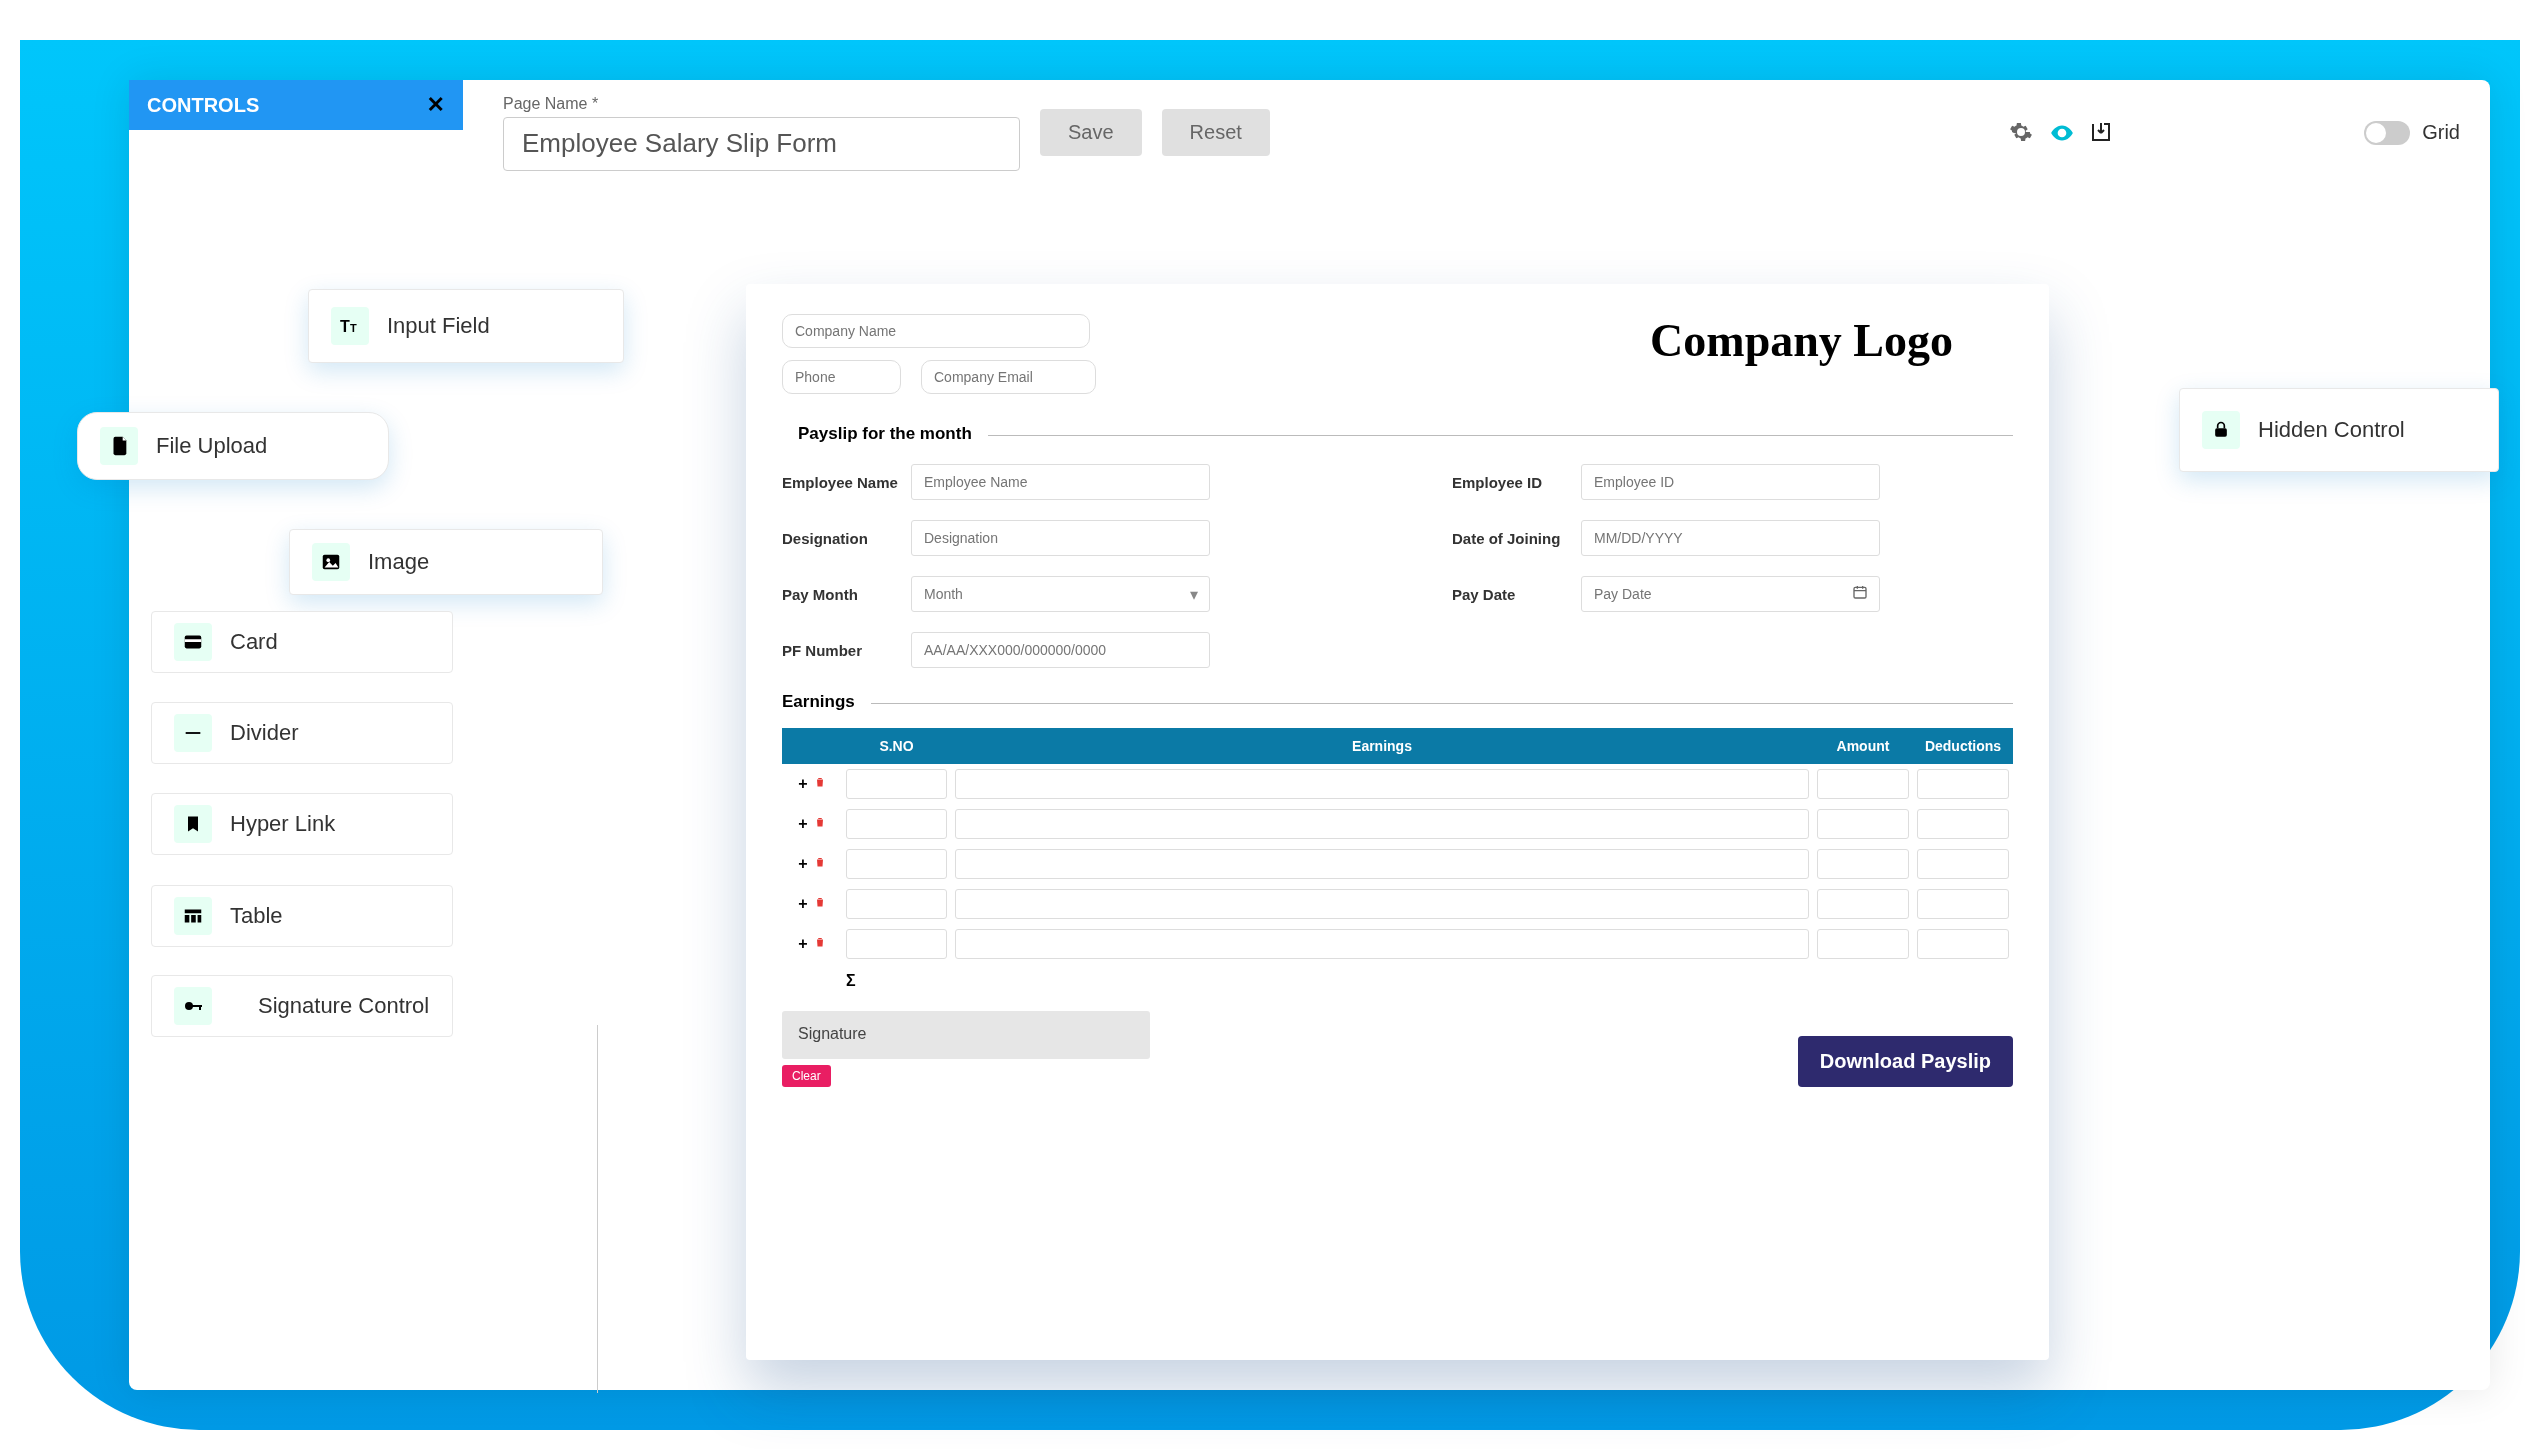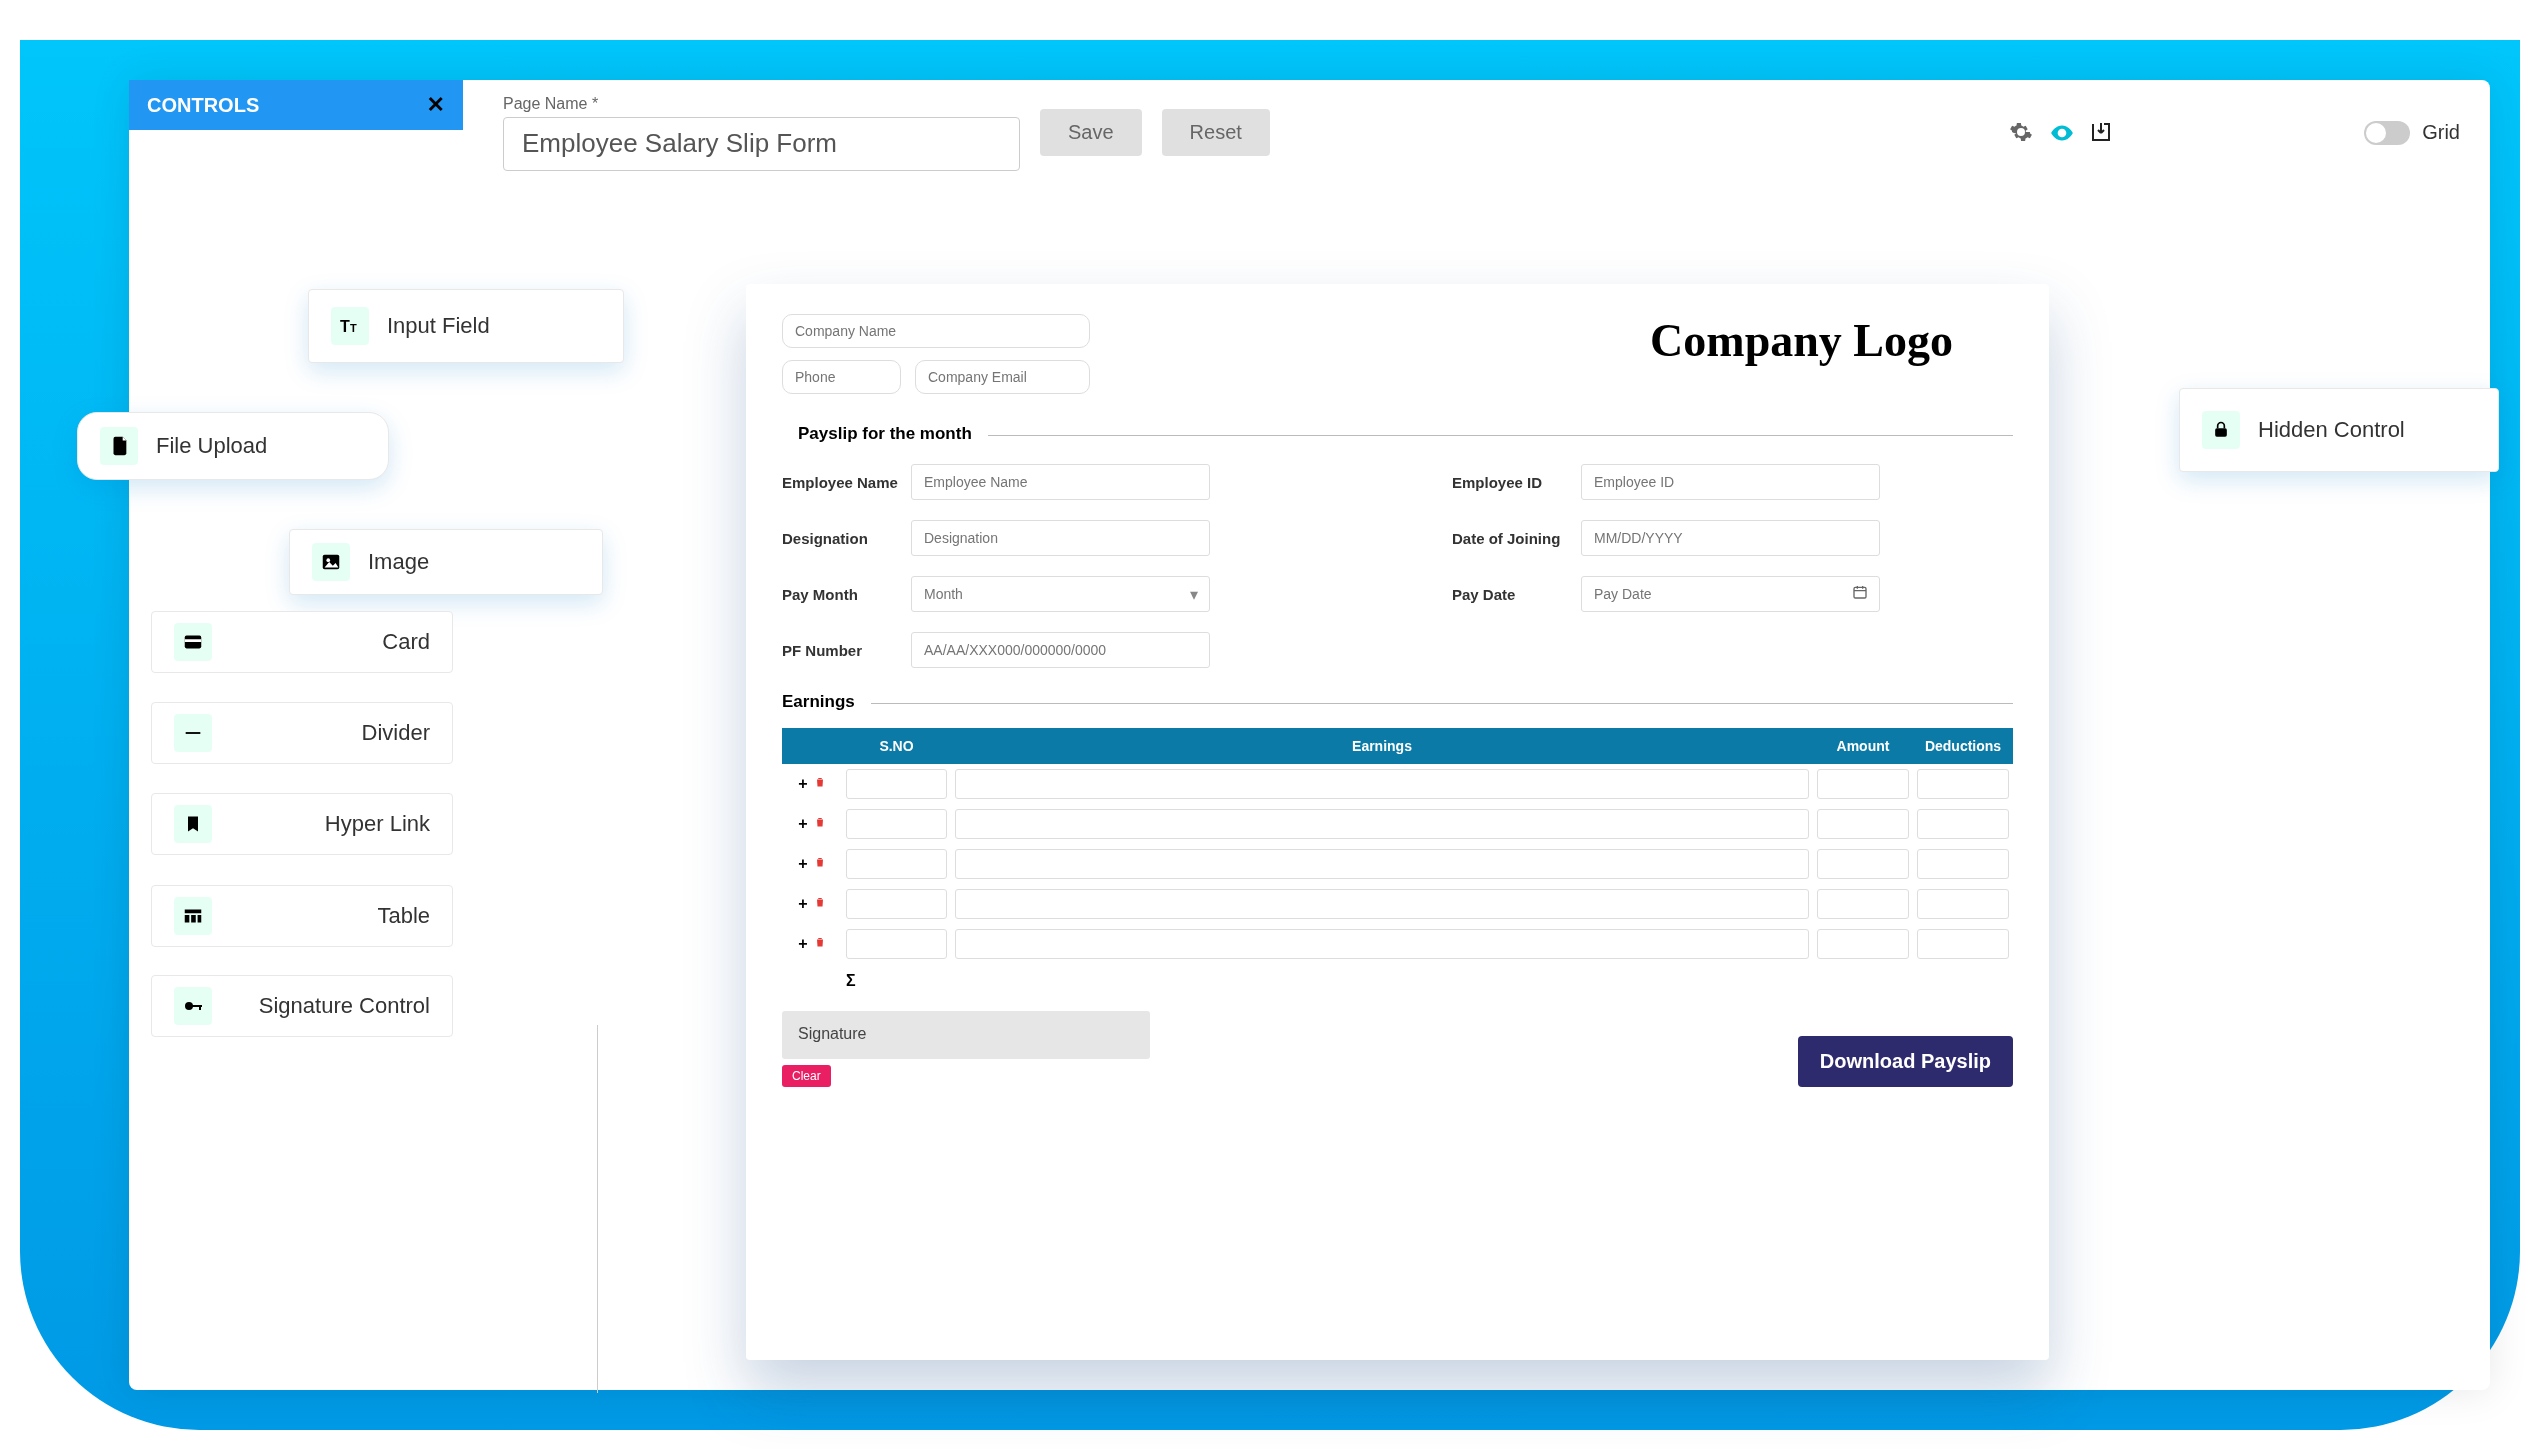--- a/index.html
+++ b/index.html
@@ -113,21 +113,21 @@
   border: 1px solid #e8e8e8;
   border-radius: 4px;
   box-shadow: 0 8px 24px rgba(0,120,200,0.18);
   display: flex;
   align-items: center;
   padding: 0 22px;
   gap: 18px;
   font-size: 22px;
   color: #333;
 }
-.control-card-plain { box-shadow: none; justify-content: space-between; }
+.control-card-plain { box-shadow: none; }
 .ctrl-icon-box {
   width: 38px; height: 38px;
   background: #e6fff4;
   border-radius: 4px;
   display: flex; align-items: center; justify-content: center;
 }
 
 
 .canvas {
   position: absolute;
@@ -143,21 +143,21 @@
 
 .company-row { display: flex; justify-content: space-between; }
 .company-inputs { display: flex; flex-direction: column; gap: 12px; }
 .small-input {
   border: 1px solid #ddd;
   border-radius: 10px;
   padding: 8px 12px;
   font-size: 14px;
   color: #999;
 }
-.company-inputs .row2 { display: flex; gap: 14px; }
+.company-inputs .row2 { display: flex; gap: 20px; }
 .company-logo-text {
   font-family: "Brush Script MT", cursive;
   font-size: 46px;
   font-weight: 600;
   color: #000;
   margin-right: 60px;
 }
 
 .section-divider {
   position: relative;

